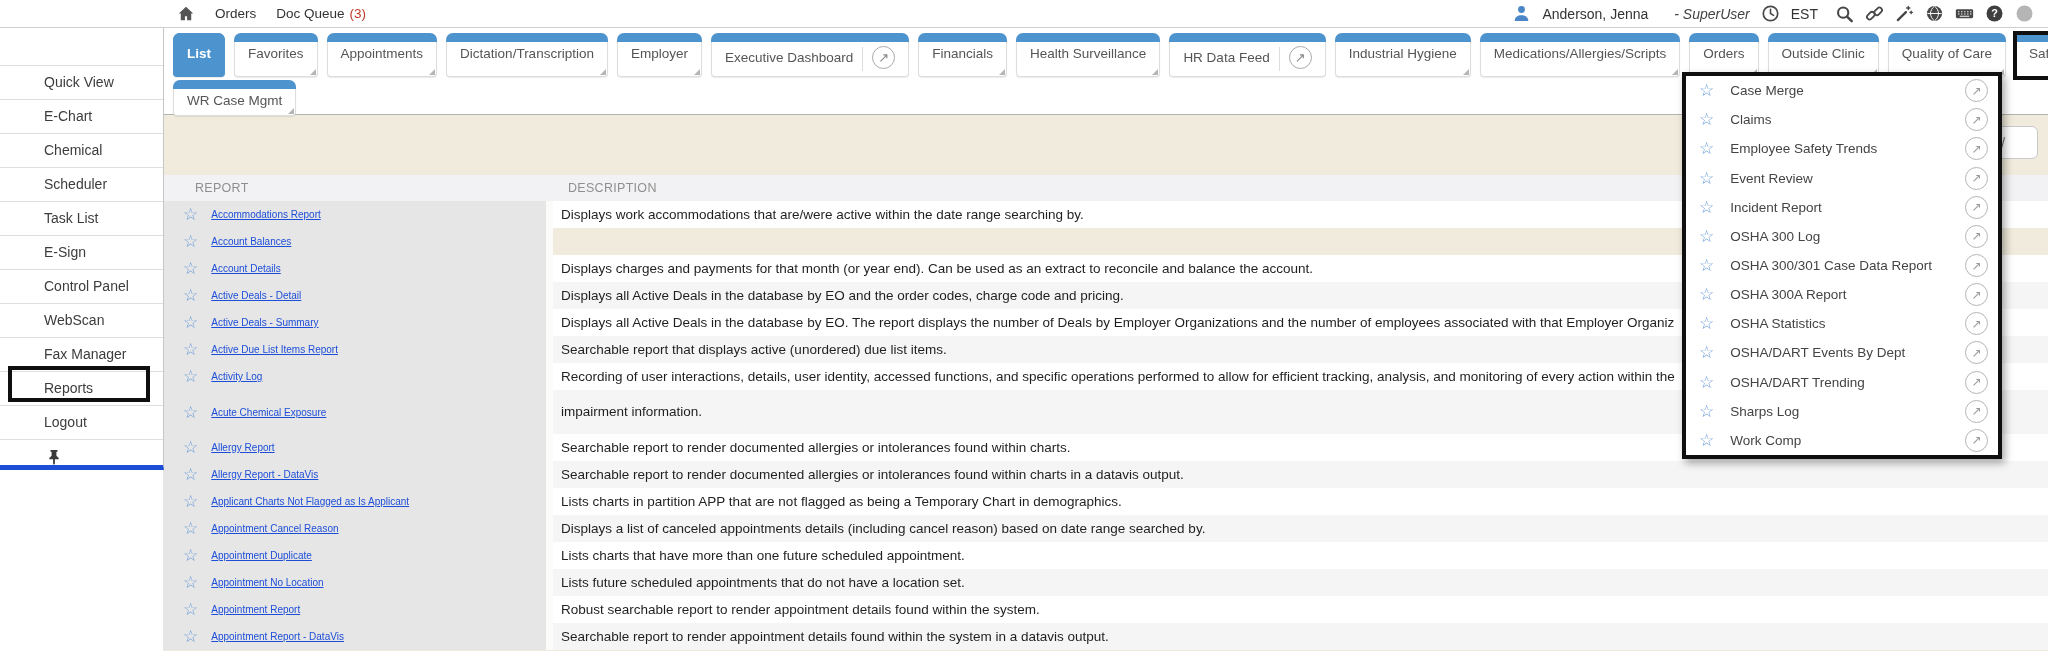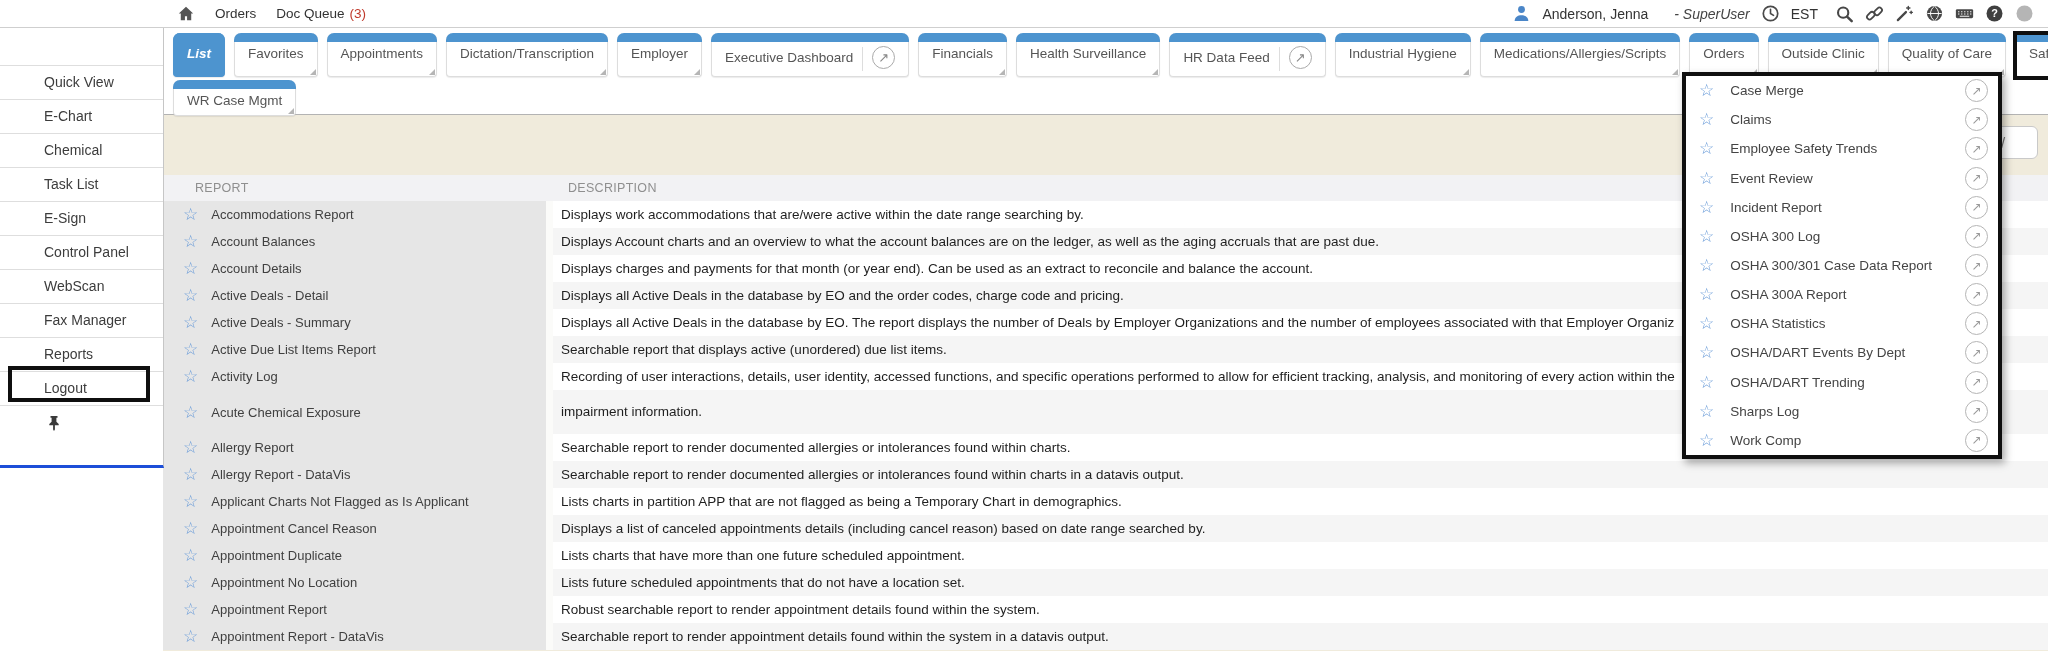--- a/index.html
+++ b/index.html
@@ -25,53 +25,53 @@
             border-bottom:1px solid #b3b3b3;z-index:1;}
   .tabrow{position:absolute;left:173px;display:flex;gap:9px;}
   .tabrow.r1{top:6px;}
   .tabrow.r2{top:53px;}
   .tab{position:relative;border-radius:7px 7px 4px 4px;background:#fff;
        border:1px solid #ddd;border-top:none;box-shadow:0 1px 1px rgba(0,0,0,.08);cursor:pointer;}
   .tab .cap{height:9px;background:#4d94cf;border-radius:7px 7px 0 0;margin:0 -1px;}
   .tab .lblwrap{display:flex;align-items:center;padding:4px 13px 7px;gap:9px;}
   .tab .lbl{font-size:13.5px;color:#555;white-space:nowrap;}
   .tab.selected{background:#4d94cf;border-color:#4d94cf;}
-  .tab.selected .lbl{color:#fff;font-weight:bold;font-style:italic;}
+  .tab.selected .lbl{color:#fff;font-weight:bold;}
   .tab .fold{position:absolute;right:1px;bottom:1px;width:0;height:0;
              border-left:6px solid transparent;border-bottom:6px solid #b5b5b5;}
   .ext-wrap{display:flex;align-items:center;gap:9px;}
   .ext-div{width:1px;height:24px;background:#ddd;margin:-4px 0 -6px;}
   .ext-circ{width:21px;height:21px;border:1px solid #aaa;border-radius:50%;color:#888;
             font-size:13px;display:flex;align-items:center;justify-content:center;line-height:1;}
   .tab-annot{position:absolute;left:-3px;top:-2px;right:8px;bottom:-4px;
              border:4px solid #0f0f0f;z-index:9;pointer-events:none;}
 
   
   .sidebar{position:absolute;left:0;top:27px;width:163px;height:438px;background:#fff;
-           border-right:1px solid #c6c6c6;border-bottom:3px solid #1d4ed8;z-index:3;}
+           border-right:1px solid #c6c6c6;border-bottom:5px solid #1d4ed8;z-index:3;}
   .side-items{margin-top:38px;}
   .side-item{height:33px;line-height:33px;border-top:1px solid #dedede;padding-left:44px;
              font-size:14px;color:#3c3c3c;cursor:pointer;white-space:nowrap;}
   .side-pin{height:33px;border-top:1px solid #dedede;padding-left:44px;display:flex;align-items:center;cursor:pointer;}
   .annot-box{position:absolute;border:4px solid #0f0f0f;z-index:6;pointer-events:none;}
   #annot-reports{left:8px;top:366px;width:134px;height:28px;}
 
   
   .content{position:absolute;left:163px;top:114px;width:1885px;height:537px;background:#f0ebdc;}
   .thead{position:absolute;left:0;top:61px;width:1885px;height:26px;background:#f2f2f4;display:flex;}
   .th{font-size:12.5px;color:#8f8f8f;display:flex;align-items:center;letter-spacing:.3px;}
   .th.report{width:397px;padding-left:32px;box-sizing:border-box;}
   .th.desc{padding-left:8px;}
   .rows{position:absolute;left:0;top:87px;width:1885px;}
   .row{display:flex;height:27px;}
   .row.tall{height:44px;}
   .cell-report{width:390px;background:#e6e6e6;display:flex;align-items:center;
                padding-left:20px;gap:13px;box-sizing:border-box;border-right:7px solid #fbfbf9;}
   .star{color:#6d9ed9;font-size:17px;line-height:1;}
-  .rlink{color:#404040;font-size:13px;white-space:nowrap;cursor:pointer;}
+  .rlink{color:#1d4ed8;text-decoration:underline;font-size:10px;white-space:nowrap;cursor:pointer;}
   .cell-desc{flex:1;background:#fff;display:flex;flex-direction:column;justify-content:center;
              padding-left:8px;font-size:13.5px;color:#1f1f1f;white-space:nowrap;overflow:hidden;}
   .row:nth-child(even) .cell-desc{background:#f5f5f5;}
   .cell-desc div{line-height:20px;}
 
   
   .peek{position:absolute;left:1972px;top:126px;width:66px;height:33px;background:#fff;
         border:1px solid #c9c9c9;border-radius:6px;z-index:4;display:flex;align-items:center;
         padding-left:28px;box-sizing:border-box;color:#777;font-size:15px;}
 
@@ -313,20 +313,21 @@
 
   </div>
     </div>
 </div>
 
 <div class="sidebar">
   <div class="side-items" id="side-items">
       <div class="side-item">Quick View</div>
       <div class="side-item">E-Chart</div>
       <div class="side-item">Chemical</div>
+      <div class="side-item">Scheduler</div>
       <div class="side-item">Task List</div>
       <div class="side-item">E-Sign</div>
       <div class="side-item">Control Panel</div>
       <div class="side-item">WebScan</div>
       <div class="side-item">Fax Manager</div>
       <div class="side-item">Reports</div>
       <div class="side-item">Logout</div>
     </div>
   <div class="side-pin">
     <span class="ic">
@@ -351,23 +352,20 @@
     </div>
     <div class="cell-desc">
           <div>Displays work accommodations that are/were active within the date range searching by.</div>
         </div>
   </div>
       <div class="row">
     <div class="cell-report">
       <span class="star">☆</span>
       <a class="rlink">Account Balances</a>
     </div>
-    <div class="cell-desc">
-          <div>Displays Account charts and an overview to what the account balances are on the ledger, as well as the aging accruals that are past due.</div>
-        </div>
   </div>
       <div class="row">
     <div class="cell-report">
       <span class="star">☆</span>
       <a class="rlink">Account Details</a>
     </div>
     <div class="cell-desc">
           <div>Displays charges and payments for that month (or year end). Can be used as an extract to reconcile and balance the account.</div>
         </div>
   </div>

